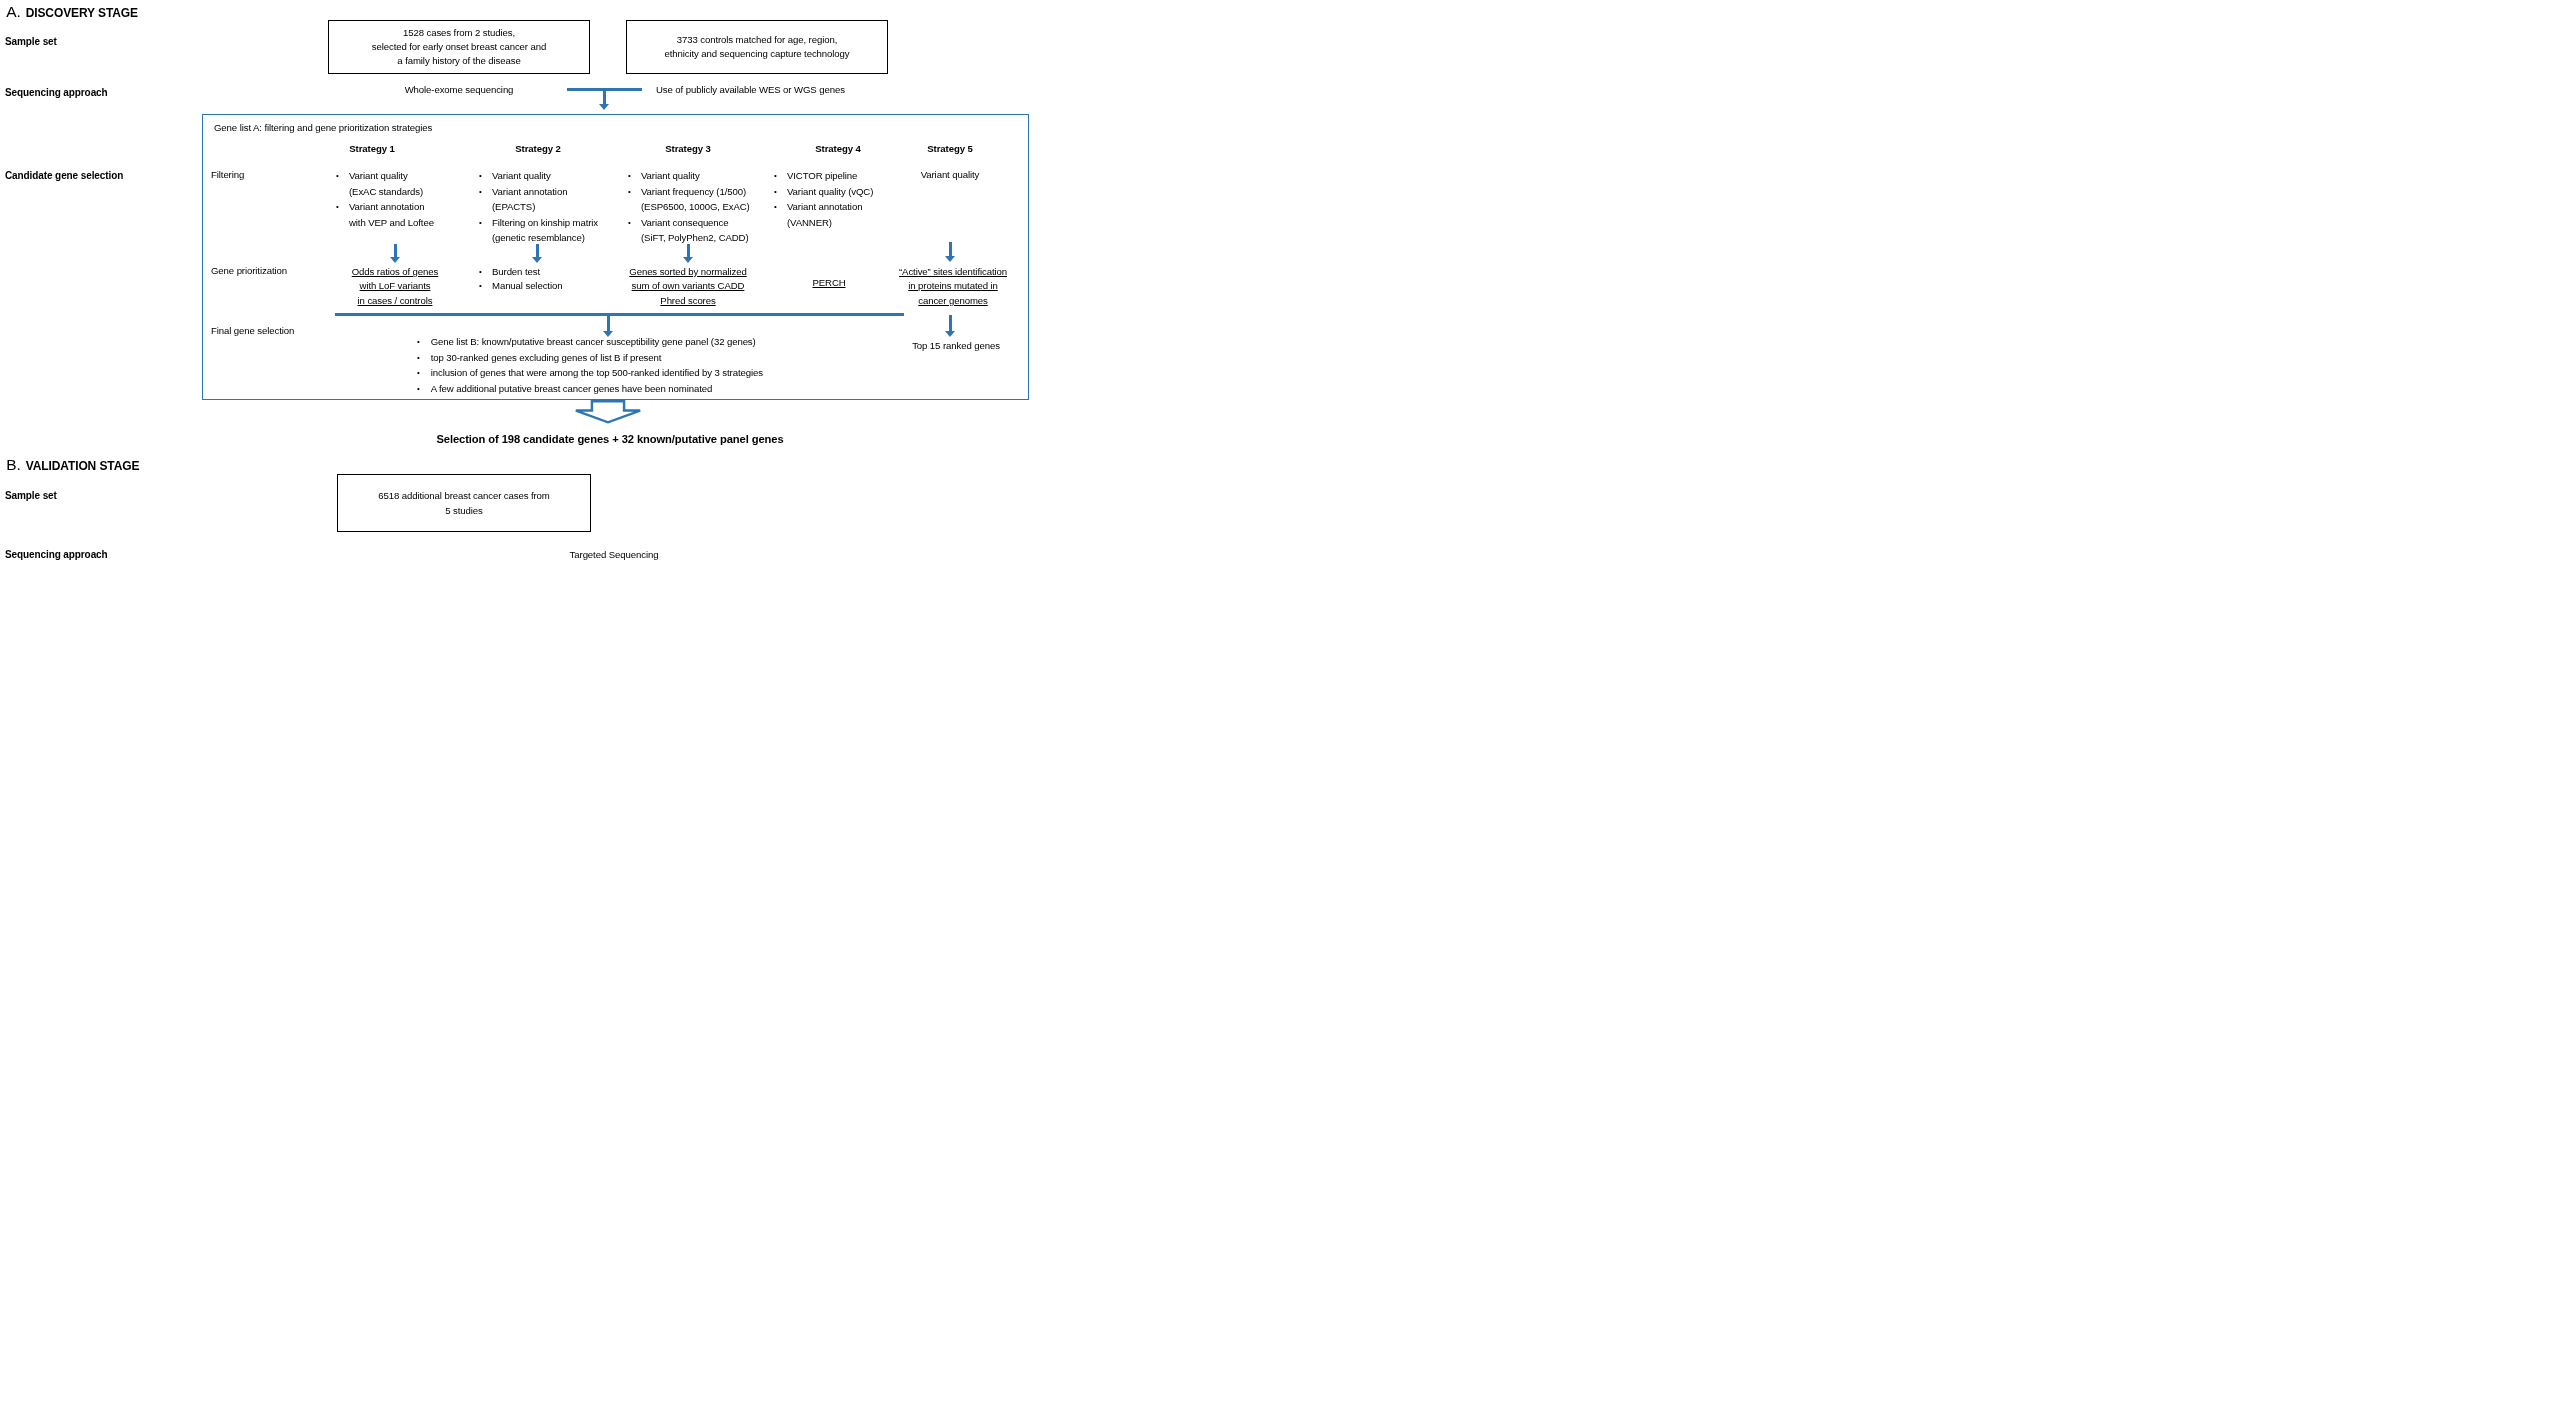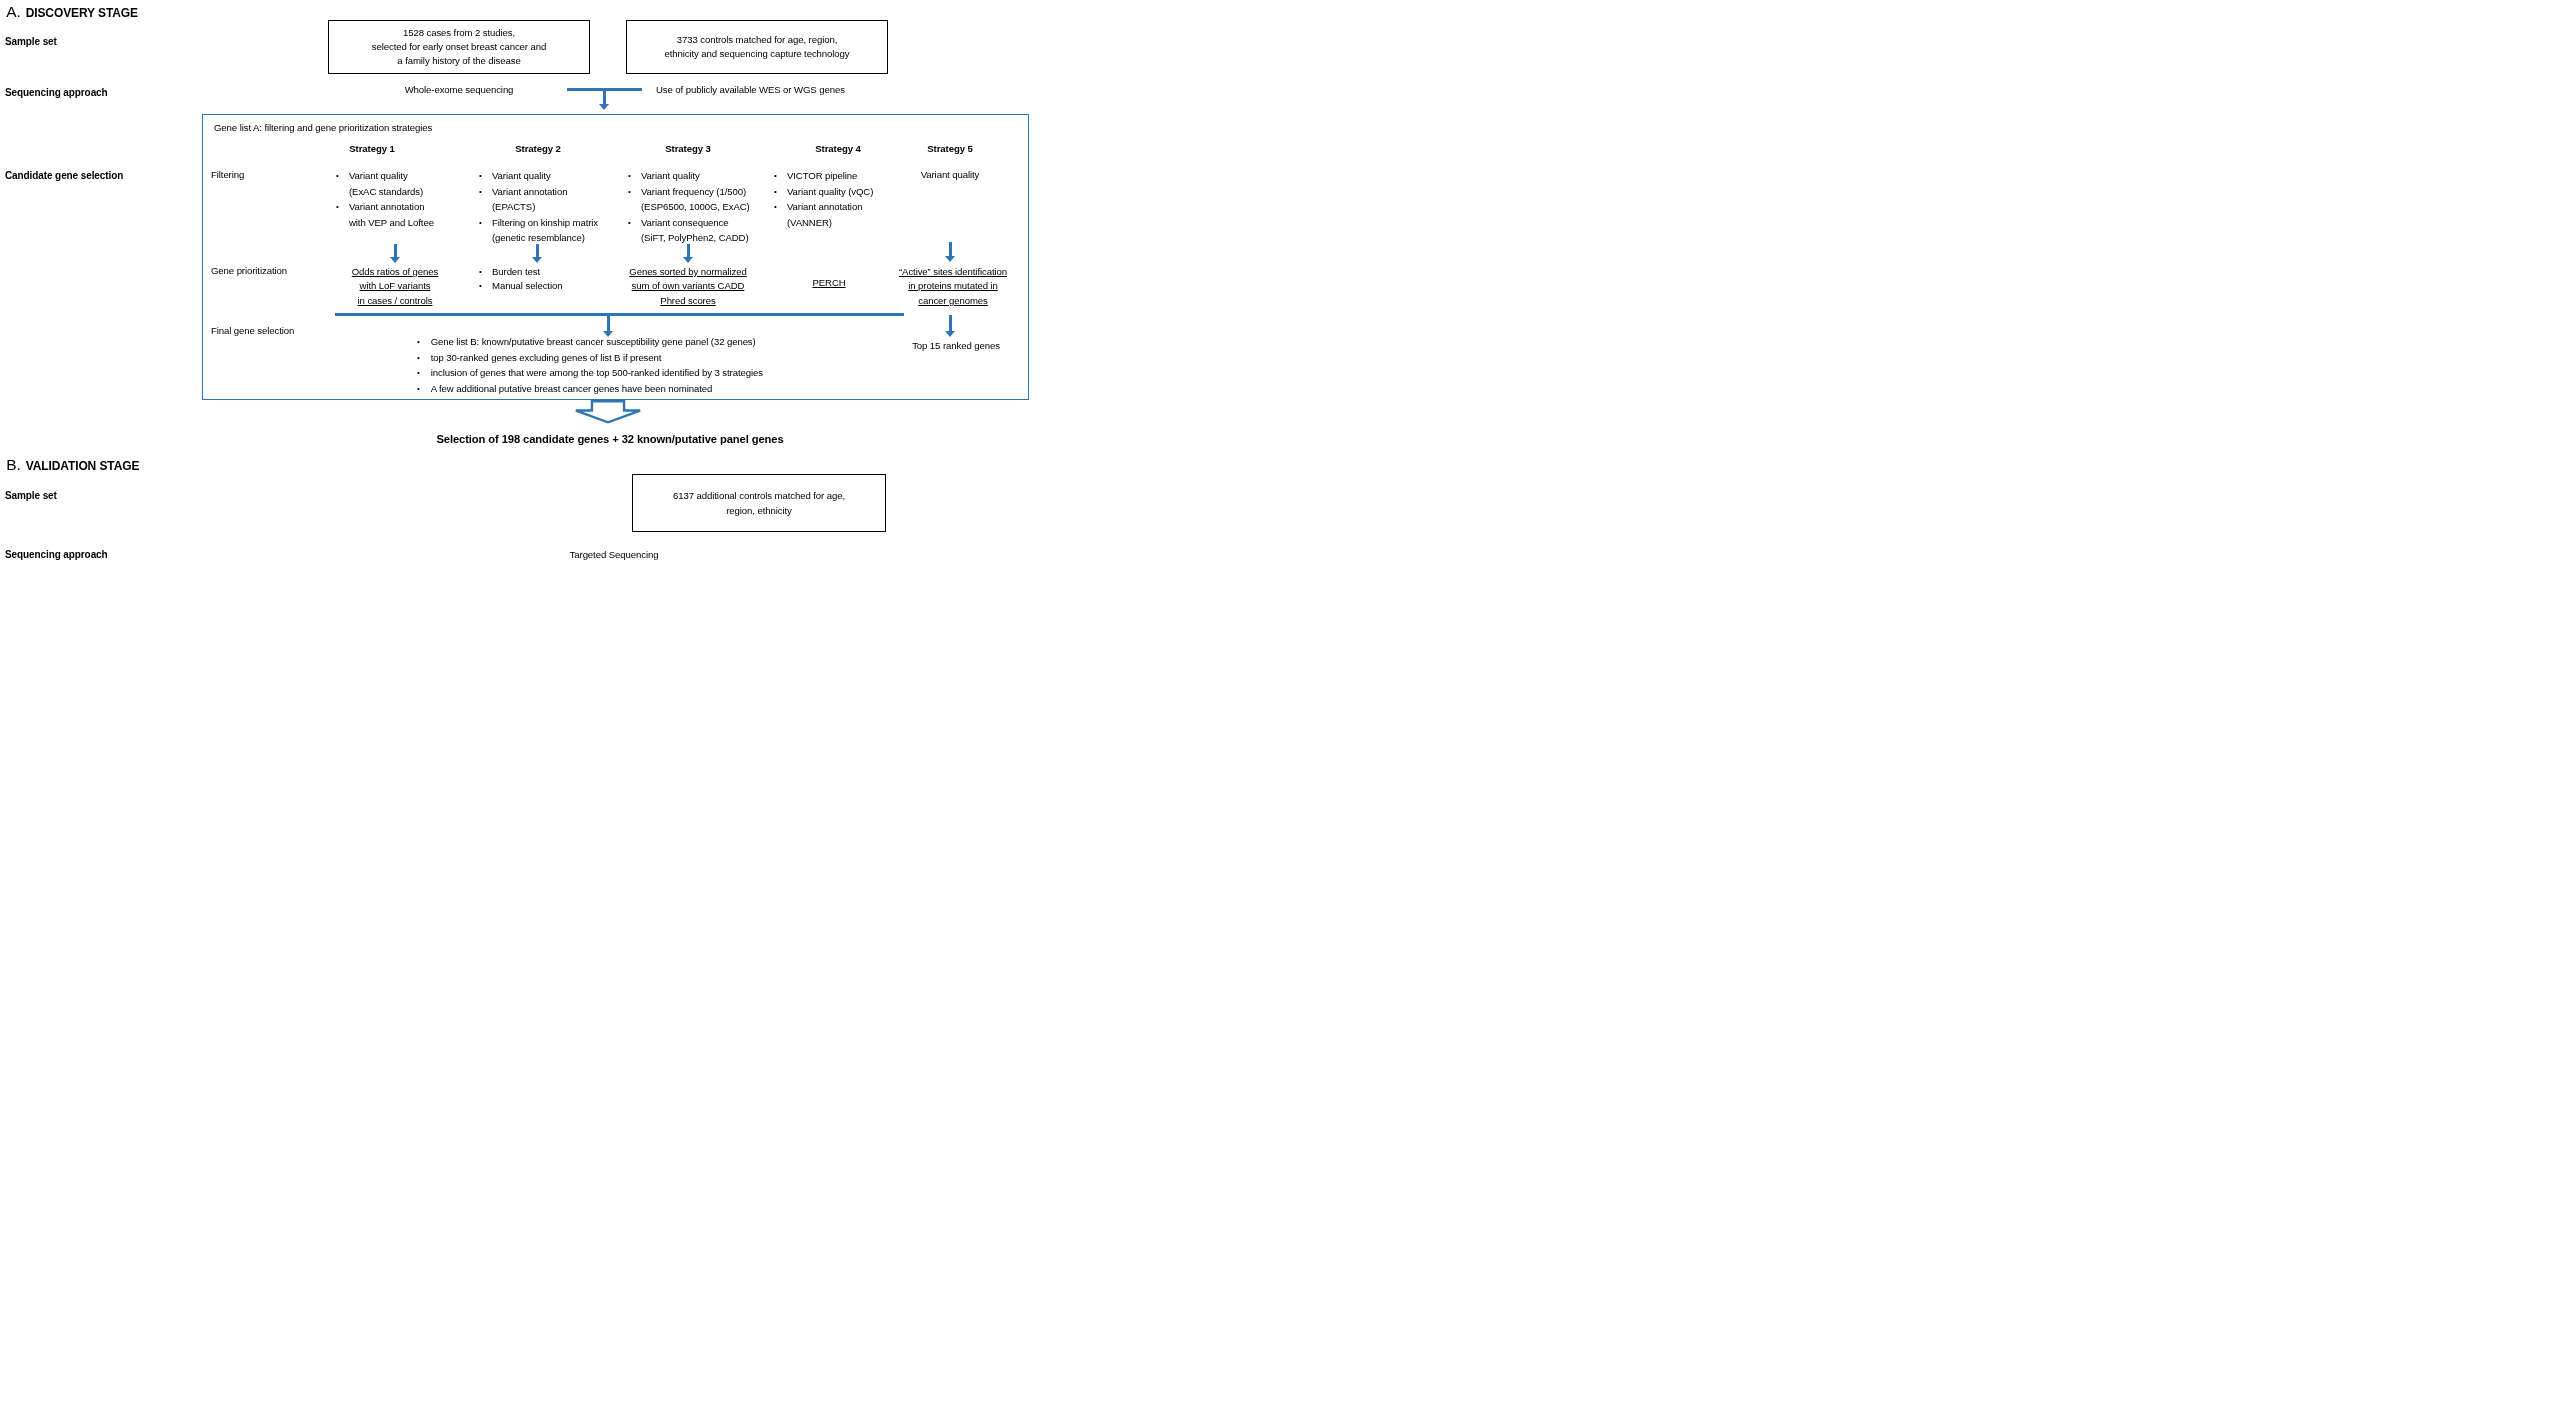--- a/index.html
+++ b/index.html
@@ -185,21 +185,21 @@
 
   <div class="bigtext cx" style="left:610px;top:433px;">Selection of 198 candidate genes + 32 known/putative panel genes</div>
 
   <div class="sec-head" style="left:6.2px;top:456px;">
     <span class="letter">B.</span><span class="stitle">VALIDATION STAGE</span>
   </div>
 
   <div class="rowlabel" style="left:5px;top:490px;">Sample set</div>
   <div class="rowlabel" style="left:5px;top:549px;">Sequencing approach</div>
 
-  <div class="box vbox" style="left:632px;top:474px;width:252px;height:56px;">
-    <div class="pre">6137 additional controls matched for age,
-region, ethnicity</div>
+  <div class="box vbox" style="left:337px;top:474px;width:252px;height:56px;">
+    <div class="pre">6518 additional breast cancer cases from
+5 studies</div>
   </div>
 
   <div class="abs cx" style="left:614px;top:549px;white-space:nowrap;">Targeted Sequencing</div>
 
 </div>
 
 
 </body></html>

